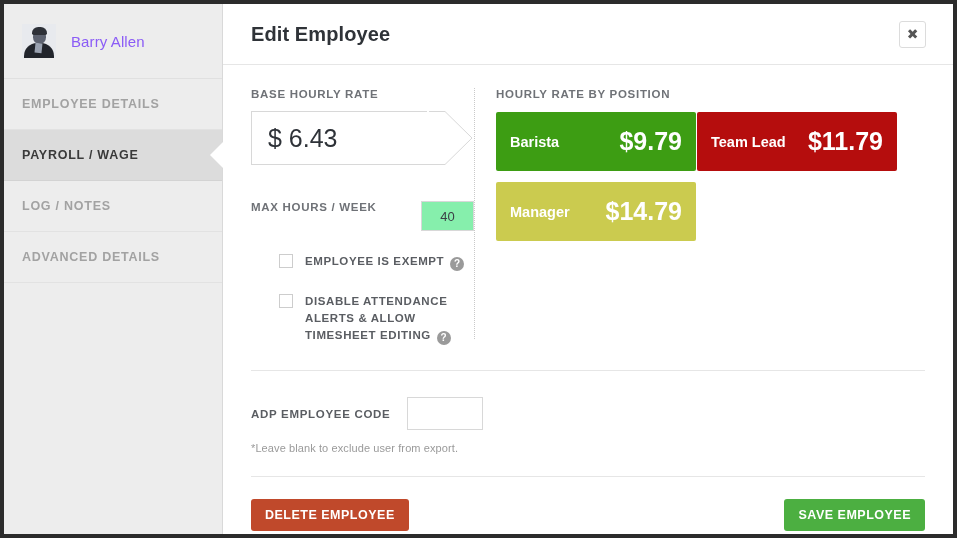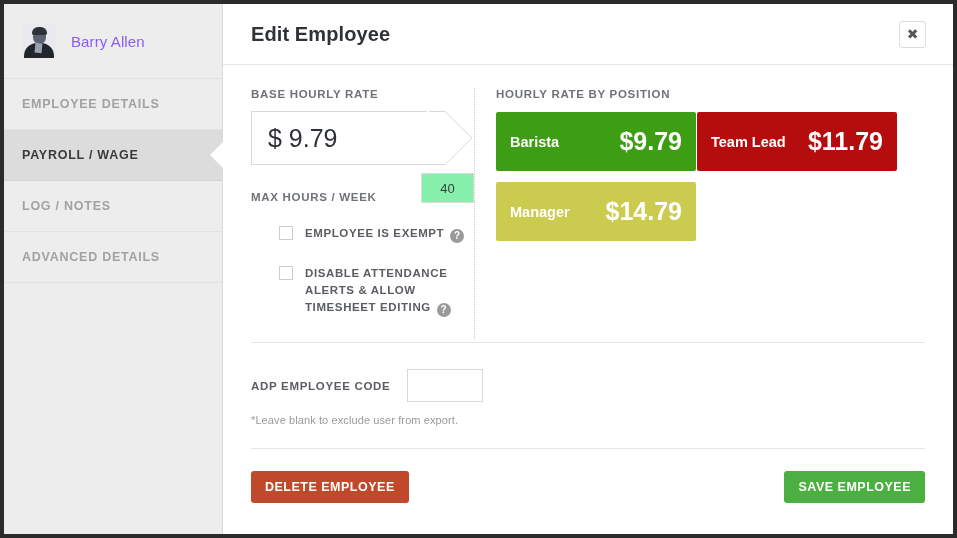--- a/index.html
+++ b/index.html
@@ -216,22 +216,22 @@
     left: 176px;
     top: 0;
     width: 46px;
     height: 54px;
     overflow: hidden;
   }
   .rate-arrow svg { display: block; }
 
   .maxhours-row {
     display: flex;
-    align-items: flex-end;
-    margin-top: 8px;
+    align-items: flex-start;
+    margin-top: 36px;
   }
   .maxhours-row .field-label { flex: 1; }
   .small-input {
     width: 53px;
     height: 30px;
     border: 1px solid #d8d8d8;
     box-sizing: border-box;
     text-align: center;
     font-size: 13px;
     color: #3b3f45;
@@ -411,21 +411,21 @@
 
     <div class="body-area">
 
       <div class="cols">
         <div class="divider-vert"></div>
 
         <div class="col-left">
           <div class="field-label">BASE HOURLY RATE</div>
 
           <div class="rate-wrap">
-            <div class="rate-box">$ 9.79</div>
+            <div class="rate-box">$ 6.43</div>
             <div class="rate-arrow">
               <svg width="46" height="54" viewBox="0 0 46 54">
                 <path d="M0,0.5 L18,0.5 L45,27 L18,53.5 L0,53.5" fill="#ffffff" stroke="#d8d8d8" stroke-width="1"></path>
                 <line x1="0" y1="0.5" x2="2" y2="0.5" stroke="#ffffff" stroke-width="1"></line>
               </svg>
             </div>
           </div>
 
           <div class="maxhours-row">
             <div class="field-label">MAX HOURS / WEEK</div>

